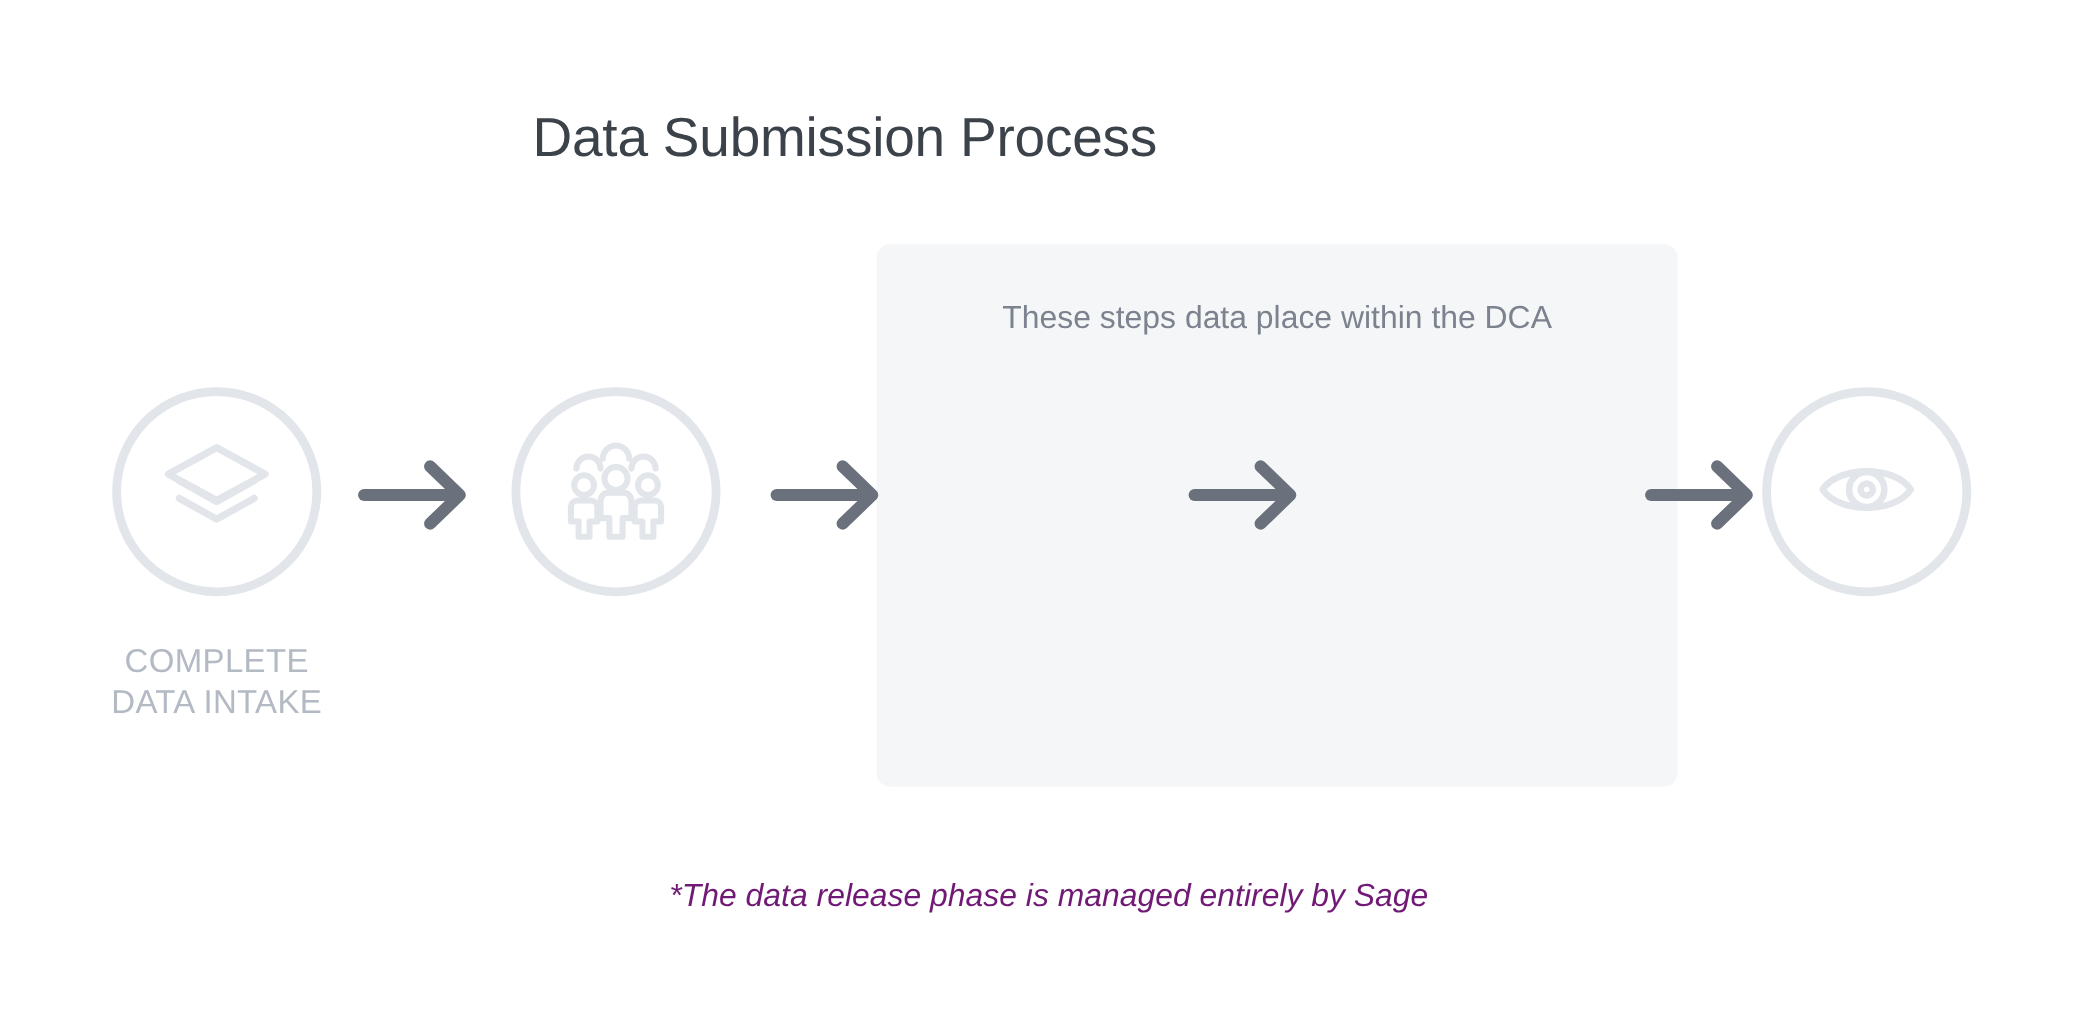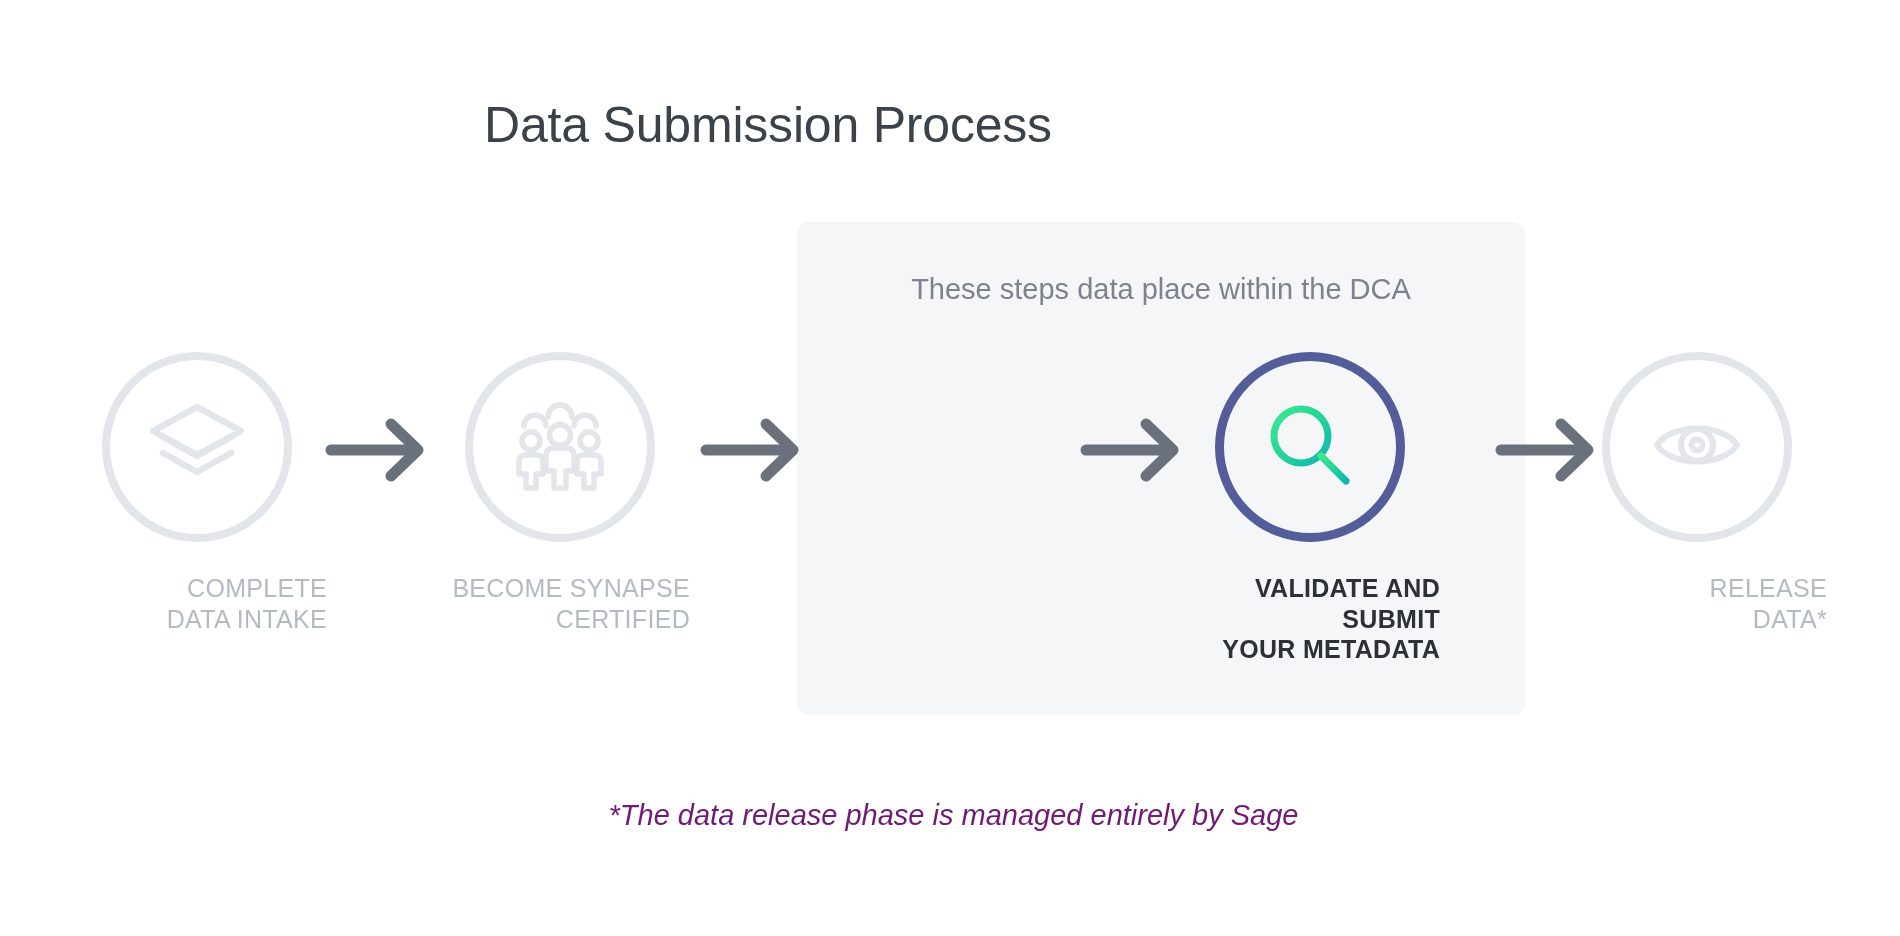--- a/index.html
+++ b/index.html
@@ -90,27 +90,26 @@
     justify-content: center;
   }
   .circle.muted {
     border: 8px solid #e2e5e9;
   }
   .circle.active {
     border: 9px solid #535d99;
   }
 
   .step-label {
-    margin-top: 31px;
-    font-size: 25px;
+    margin-top: 42px;
+    font-size: 30px;
     line-height: 1.22;
     letter-spacing: 0.3px;
     text-transform: uppercase;
     white-space: pre-line;
-    text-align: right;
   }
   .step-label.muted {
     color: #b3bac4;
     font-weight: 400;
   }
   .step-label.active {
     color: #2c3136;
     font-weight: 700;
   }
 
@@ -217,62 +216,35 @@
 
               <circle cx="81" cy="48" r="9"></circle>
               <path d="M69,68 a6,6 0 0 1 6,-6 h12 a6,6 0 0 1 6,6 v13 h-7 v14 h-10 v-14 h-7 z"></path>
 
               <circle cx="52" cy="42" r="10.5"></circle>
               <path d="M38,62 a7,7 0 0 1 7,-7 h14 a7,7 0 0 1 7,7 v16 h-8 v17 h-12 v-17 h-8 z"></path>
             </g>
           </svg>
         </span>
       </div>
-      <div class="step-label muted">BECOME SYNAPSE
-CERTIFIED</div>
     </div>
 
 
-    <div class="step step-4">
-      <div class="circle active">
-        <span>
-          <svg width="104" height="104" viewBox="0 0 104 104" xmlns="http://www.w3.org/2000/svg">
-            <defs>
-              <linearGradient id="gradSearch" x1="0" y1="0" x2="1" y2="1">
-                <stop offset="0%" stop-color="#3ee98f"></stop>
-                <stop offset="60%" stop-color="#1fcf9c"></stop>
-                <stop offset="100%" stop-color="#10b3b4"></stop>
-              </linearGradient>
-            </defs>
-            <g stroke="url(#gradSearch)" stroke-width="7" stroke-linecap="round" stroke-linejoin="round" fill="none">
-              <circle cx="43" cy="43" r="27"></circle>
-              <line x1="31" y1="43" x2="55" y2="43"></line>
-              <line x1="43" y1="31" x2="43" y2="55"></line>
-              <line x1="63" y1="63" x2="88" y2="88"></line>
-            </g>
-          </svg>
-        </span>
-      </div>
-      <div class="step-label active">VALIDATE AND SUBMIT
-YOUR METADATA</div>
-    </div>
 
     <div class="step step-5">
       <div class="circle muted">
         <span>
           <svg width="104" height="104" viewBox="0 0 104 104" xmlns="http://www.w3.org/2000/svg">
             <g stroke="#e2e5e9" stroke-width="6" stroke-linecap="round" stroke-linejoin="round" fill="none">
               <path d="M12,52 C26,30 78,30 92,52 C78,74 26,74 12,52 Z"></path>
               <circle cx="52" cy="52" r="16"></circle>
               <circle cx="52" cy="52" r="5.5"></circle>
             </g>
           </svg>
         </span>
       </div>
-      <div class="step-label muted">RELEASE
-DATA*</div>
     </div>
 
   </div>
 
   <div class="footnote">*The data release phase is managed entirely by Sage</div>
 
 </div>
 
 </body></html>

